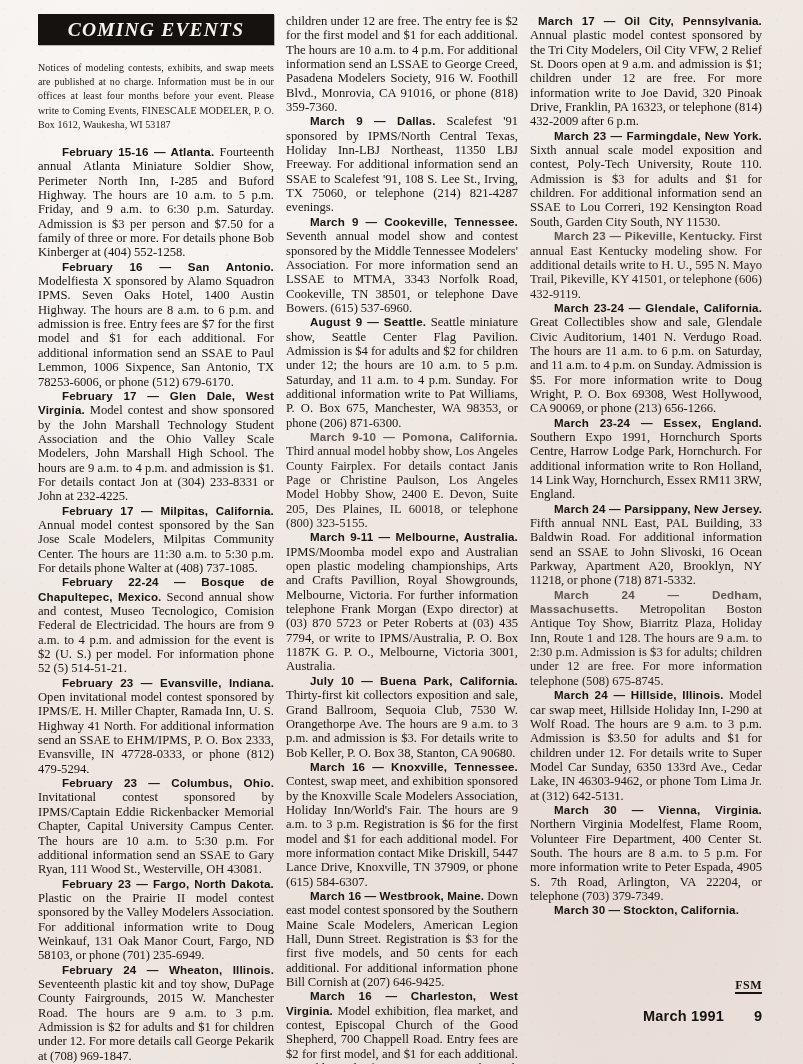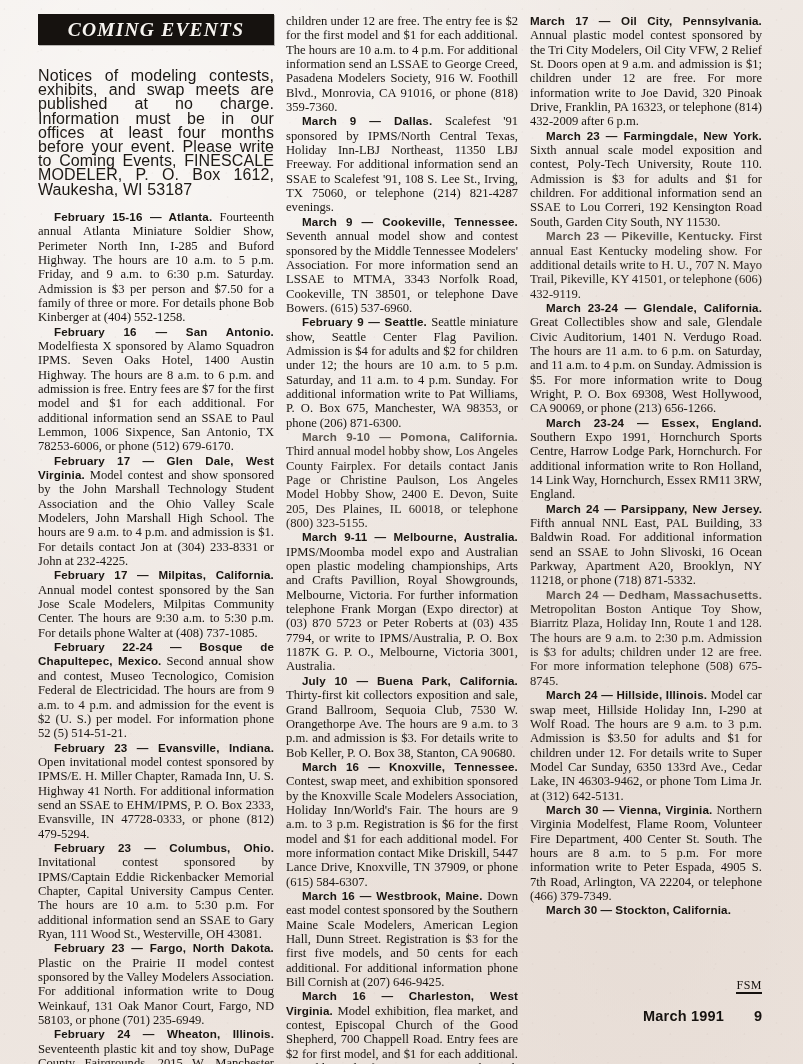--- a/index.html
+++ b/index.html
@@ -49,39 +49,39 @@
   .col {
     width: 236px;
     position: relative;
   }
   .col.col2, .col.col3 { width: 232px; }
 
   .banner {
     background: #16120f;
     color: #f7f4f0;
     height: 31px;
-    margin-bottom: 24px;
+    margin-bottom: 16px;
     display: flex;
     align-items: center;
     justify-content: center;
     box-shadow: 1px 1px 0 rgba(0,0,0,0.25);
   }
   .banner-title {
     font-family: "Liberation Serif", serif;
     font-style: italic;
     font-weight: bold;
     font-size: 19.5px;
     letter-spacing: 1.2px;
     text-transform: uppercase;
     white-space: nowrap;
   }
 
   .intro {
-    font-family: Liberation Sans, sans-serif;
-    font-size: 16px;
+    font-family: Liberation Serif, serif;
+    font-size: 10px;
     line-height: 14.2px;
     color: #1c1814;
     text-align: justify;
     margin-bottom: 13px;
     letter-spacing: 0.1px;
   }
   .intro p { margin: 0; }
 
   .entry {
     font-family: "Liberation Serif", serif;
@@ -93,38 +93,39 @@
     margin: 0;
     -webkit-hyphens: auto;
     hyphens: auto;
     word-spacing: -0.2px;
   }
   .entry .hd {
     font-family: "Liberation Sans", sans-serif;
     font-weight: bold;
     font-size: 11.6px;
     letter-spacing: 0.15px;
+    margin-left: 8px;
   }
   .entry.faded .hd { color: #5d564f; }
   .entry.faded { color: #2a241e; }
 
   .col-continued .entry:first-child {
     text-indent: 0;
   }
 
   .footer {
     position: absolute;
     right: 0;
     bottom: 0;
     width: 232px;
     text-align: right;
   }
   .fsm {
     font-family: "Liberation Serif", serif;
-    font-weight: normal;
+    font-weight: bold;
     font-size: 12px;
     letter-spacing: 0.5px;
     border-bottom: 2px solid #16120f;
     display: inline-block;
     line-height: 13px;
     padding-bottom: 0px;
     color: #16120f;
   }
   .footline {
     margin-top: 14px;
@@ -161,55 +162,55 @@
       <div class="banner">
         <span class="banner-title">COMING EVENTS</span>
       </div>
       <div class="intro">
         <p>Notices of modeling contests, exhibits, and swap meets are published at no charge. Information must be in our offices at least four months before your event. Please write to Coming Events, FINESCALE MODELER, P. O. Box 1612, Waukesha, WI 53187</p>
       </div>
       <div class="entries">
           <p class="entry"><span class="hd">February 15-16 — Atlanta.</span><span> Fourteenth annual Atlanta Miniature Soldier Show, Perimeter North Inn, I-285 and Buford Highway. The hours are 10 a.m. to 5 p.m. Friday, and 9 a.m. to 6:30 p.m. Saturday. Admission is $3 per person and $7.50 for a family of three or more. For details phone Bob Kinberger at (404) 552-1258.</span></p>
           <p class="entry"><span class="hd">February 16 — San Antonio.</span><span> Modelfiesta X sponsored by Alamo Squadron IPMS. Seven Oaks Hotel, 1400 Austin Highway. The hours are 8 a.m. to 6 p.m. and admission is free. Entry fees are $7 for the first model and $1 for each additional. For additional information send an SSAE to Paul Lemmon, 1006 Sixpence, San Antonio, TX 78253-6006, or phone (512) 679-6170.</span></p>
           <p class="entry"><span class="hd">February 17 — Glen Dale, West Virginia.</span><span> Model contest and show sponsored by the John Marshall Technology Student Association and the Ohio Valley Scale Modelers, John Marshall High School. The hours are 9 a.m. to 4 p.m. and admission is $1. For details contact Jon at (304) 233-8331 or John at 232-4225.</span></p>
-          <p class="entry"><span class="hd">February 17 — Milpitas, California.</span><span> Annual model contest sponsored by the San Jose Scale Modelers, Milpitas Community Center. The hours are 9:30 a.m. to 5:30 p.m. For details phone Walter at (408) 737-1085.</span></p>
+          <p class="entry"><span class="hd">February 17 — Milpitas, California.</span><span> Annual model contest sponsored by the San Jose Scale Modelers, Milpitas Community Center. The hours are 11:30 a.m. to 5:30 p.m. For details phone Walter at (408) 737-1085.</span></p>
           <p class="entry"><span class="hd">February 22-24 — Bosque de Chapultepec, Mexico.</span><span> Second annual show and contest, Museo Tecnologico, Comision Federal de Electricidad. The hours are from 9 a.m. to 4 p.m. and admission for the event is $2 (U. S.) per model. For information phone 52 (5) 514-51-21.</span></p>
           <p class="entry"><span class="hd">February 23 — Evansville, Indiana.</span><span> Open invitational model contest sponsored by IPMS/E. H. Miller Chapter, Ramada Inn, U. S. Highway 41 North. For additional information send an SSAE to EHM/IPMS, P. O. Box 2333, Evansville, IN 47728-0333, or phone (812) 479-5294.</span></p>
           <p class="entry"><span class="hd">February 23 — Columbus, Ohio.</span><span> Invitational contest sponsored by IPMS/Captain Eddie Rickenbacker Memorial Chapter, Capital University Campus Center. The hours are 10 a.m. to 5:30 p.m. For additional information send an SSAE to Gary Ryan, 111 Wood St., Westerville, OH 43081.</span></p>
           <p class="entry"><span class="hd">February 23 — Fargo, North Dakota.</span><span> Plastic on the Prairie II model contest sponsored by the Valley Modelers Association. For additional information write to Doug Weinkauf, 131 Oak Manor Court, Fargo, ND 58103, or phone (701) 235-6949.</span></p>
           <p class="entry"><span class="hd">February 24 — Wheaton, Illinois.</span><span> Seventeenth plastic kit and toy show, DuPage County Fairgrounds, 2015 W. Manchester Road. The hours are 9 a.m. to 3 p.m. Admission is $2 for adults and $1 for children under 12. For more details call George Pekarik at (708) 969-1847.</span></p>
         </div>
     </div>
 
     <div class="col col2 col-continued">
       <div class="entries">
           <p class="entry"><span>children under 12 are free. The entry fee is $2 for the first model and $1 for each additional. The hours are 10 a.m. to 4 p.m. For additional information send an LSSAE to George Creed, Pasadena Modelers Society, 916 W. Foothill Blvd., Monrovia, CA 91016, or phone (818) 359-7360.</span></p>
           <p class="entry"><span class="hd">March 9 — Dallas.</span><span> Scalefest '91 sponsored by IPMS/North Central Texas, Holiday Inn-LBJ Northeast, 11350 LBJ Freeway. For additional information send an SSAE to Scalefest '91, 108 S. Lee St., Irving, TX 75060, or telephone (214) 821-4287 evenings.</span></p>
           <p class="entry"><span class="hd">March 9 — Cookeville, Tennessee.</span><span> Seventh annual model show and contest sponsored by the Middle Tennessee Modelers' Association. For more information send an LSSAE to MTMA, 3343 Norfolk Road, Cookeville, TN 38501, or telephone Dave Bowers. (615) 537-6960.</span></p>
-          <p class="entry"><span class="hd">February 9 — Seattle.</span><span> Seattle miniature show, Seattle Center Flag Pavilion. Admission is $4 for adults and $2 for children under 12; the hours are 10 a.m. to 5 p.m. Saturday, and 11 a.m. to 4 p.m. Sunday. For additional information write to Pat Williams, P. O. Box 675, Manchester, WA 98353, or phone (206) 871-6300.</span></p>
+          <p class="entry"><span class="hd">August 9 — Seattle.</span><span> Seattle miniature show, Seattle Center Flag Pavilion. Admission is $4 for adults and $2 for children under 12; the hours are 10 a.m. to 5 p.m. Saturday, and 11 a.m. to 4 p.m. Sunday. For additional information write to Pat Williams, P. O. Box 675, Manchester, WA 98353, or phone (206) 871-6300.</span></p>
           <p class="entry faded"><span class="hd">March 9-10 — Pomona, California.</span><span> Third annual model hobby show, Los Angeles County Fairplex. For details contact Janis Page or Christine Paulson, Los Angeles Model Hobby Show, 2400 E. Devon, Suite 205, Des Plaines, IL 60018, or telephone (800) 323-5155.</span></p>
           <p class="entry"><span class="hd">March 9-11 — Melbourne, Australia.</span><span> IPMS/Moomba model expo and Australian open plastic modeling championships, Arts and Crafts Pavillion, Royal Showgrounds, Melbourne, Victoria. For further information telephone Frank Morgan (Expo director) at (03) 870 5723 or Peter Roberts at (03) 435 7794, or write to IPMS/Australia, P. O. Box 1187K G. P. O., Melbourne, Victoria 3001, Australia.</span></p>
           <p class="entry"><span class="hd">July 10 — Buena Park, California.</span><span> Thirty-first kit collectors exposition and sale, Grand Ballroom, Sequoia Club, 7530 W. Orangethorpe Ave. The hours are 9 a.m. to 3 p.m. and admission is $3. For details write to Bob Keller, P. O. Box 38, Stanton, CA 90680.</span></p>
           <p class="entry"><span class="hd">March 16 — Knoxville, Tennessee.</span><span> Contest, swap meet, and exhibition sponsored by the Knoxville Scale Modelers Association, Holiday Inn/World's Fair. The hours are 9 a.m. to 3 p.m. Registration is $6 for the first model and $1 for each additional model. For more information contact Mike Driskill, 5447 Lance Drive, Knoxville, TN 37909, or phone (615) 584-6307.</span></p>
           <p class="entry"><span class="hd">March 16 — Westbrook, Maine.</span><span> Down east model contest sponsored by the Southern Maine Scale Modelers, American Legion Hall, Dunn Street. Registration is $3 for the first five models, and 50 cents for each additional. For additional information phone Bill Cornish at (207) 646-9425.</span></p>
           <p class="entry"><span class="hd">March 16 — Charleston, West Virginia.</span><span> Model exhibition, flea market, and contest, Episcopal Church of the Good Shepherd, 700 Chappell Road. Entry fees are $2 for first model, and $1 for each additional. For additional information contact Jack Smith at (304) 744-5240, or Walt Given at 344-5124.</span></p>
         </div>
     </div>
 
     <div class="col col3 col-continued">
       <div class="entries">
           <p class="entry"><span class="hd">March 17 — Oil City, Pennsylvania.</span><span> Annual plastic model contest sponsored by the Tri City Modelers, Oil City VFW, 2 Relief St. Doors open at 9 a.m. and admission is $1; children under 12 are free. For more information write to Joe David, 320 Pinoak Drive, Franklin, PA 16323, or telephone (814) 432-2009 after 6 p.m.</span></p>
           <p class="entry"><span class="hd">March 23 — Farmingdale, New York.</span><span> Sixth annual scale model exposition and contest, Poly-Tech University, Route 110. Admission is $3 for adults and $1 for children. For additional information send an SSAE to Lou Correri, 192 Kensington Road South, Garden City South, NY 11530.</span></p>
-          <p class="entry faded"><span class="hd">March 23 — Pikeville, Kentucky.</span><span> First annual East Kentucky modeling show. For additional details write to H. U., 707 N. Mayo Trail, Pikeville, KY 41501, or telephone (606) 432-9119.</span></p>
+          <p class="entry faded"><span class="hd">March 23 — Pikeville, Kentucky.</span><span> First annual East Kentucky modeling show. For additional details write to H. U., 595 N. Mayo Trail, Pikeville, KY 41501, or telephone (606) 432-9119.</span></p>
           <p class="entry"><span class="hd">March 23-24 — Glendale, California.</span><span> Great Collectibles show and sale, Glendale Civic Auditorium, 1401 N. Verdugo Road. The hours are 11 a.m. to 6 p.m. on Saturday, and 11 a.m. to 4 p.m. on Sunday. Admission is $5. For more information write to Doug Wright, P. O. Box 69308, West Hollywood, CA 90069, or phone (213) 656-1266.</span></p>
           <p class="entry"><span class="hd">March 23-24 — Essex, England.</span><span> Southern Expo 1991, Hornchurch Sports Centre, Harrow Lodge Park, Hornchurch. For additional information write to Ron Holland, 14 Link Way, Hornchurch, Essex RM11 3RW, England.</span></p>
           <p class="entry"><span class="hd">March 24 — Parsippany, New Jersey.</span><span> Fifth annual NNL East, PAL Building, 33 Baldwin Road. For additional information send an SSAE to John Slivoski, 16 Ocean Parkway, Apartment A20, Brooklyn, NY 11218, or phone (718) 871-5332.</span></p>
           <p class="entry faded"><span class="hd">March 24 — Dedham, Massachusetts.</span><span> Metropolitan Boston Antique Toy Show, Biarritz Plaza, Holiday Inn, Route 1 and 128. The hours are 9 a.m. to 2:30 p.m. Admission is $3 for adults; children under 12 are free. For more information telephone (508) 675-8745.</span></p>
           <p class="entry"><span class="hd">March 24 — Hillside, Illinois.</span><span> Model car swap meet, Hillside Holiday Inn, I-290 at Wolf Road. The hours are 9 a.m. to 3 p.m. Admission is $3.50 for adults and $1 for children under 12. For details write to Super Model Car Sunday, 6350 133rd Ave., Cedar Lake, IN 46303-9462, or phone Tom Lima Jr. at (312) 642-5131.</span></p>
-          <p class="entry"><span class="hd">March 30 — Vienna, Virginia.</span><span> Northern Virginia Modelfest, Flame Room, Volunteer Fire Department, 400 Center St. South. The hours are 8 a.m. to 5 p.m. For more information write to Peter Espada, 4905 S. 7th Road, Arlington, VA 22204, or telephone (466) 379-7349.</span></p>
+          <p class="entry"><span class="hd">March 30 — Vienna, Virginia.</span><span> Northern Virginia Modelfest, Flame Room, Volunteer Fire Department, 400 Center St. South. The hours are 8 a.m. to 5 p.m. For more information write to Peter Espada, 4905 S. 7th Road, Arlington, VA 22204, or telephone (703) 379-7349.</span></p>
           <p class="entry"><span class="hd">March 30 — Stockton, California.</span></p>
         </div>
       <div class="footer">
         <span class="fsm">FSM</span>
         <div class="footline">
           <span class="issue">March 1991</span>
           <span class="pagenum">9</span>
         </div>
       </div>
     </div>

